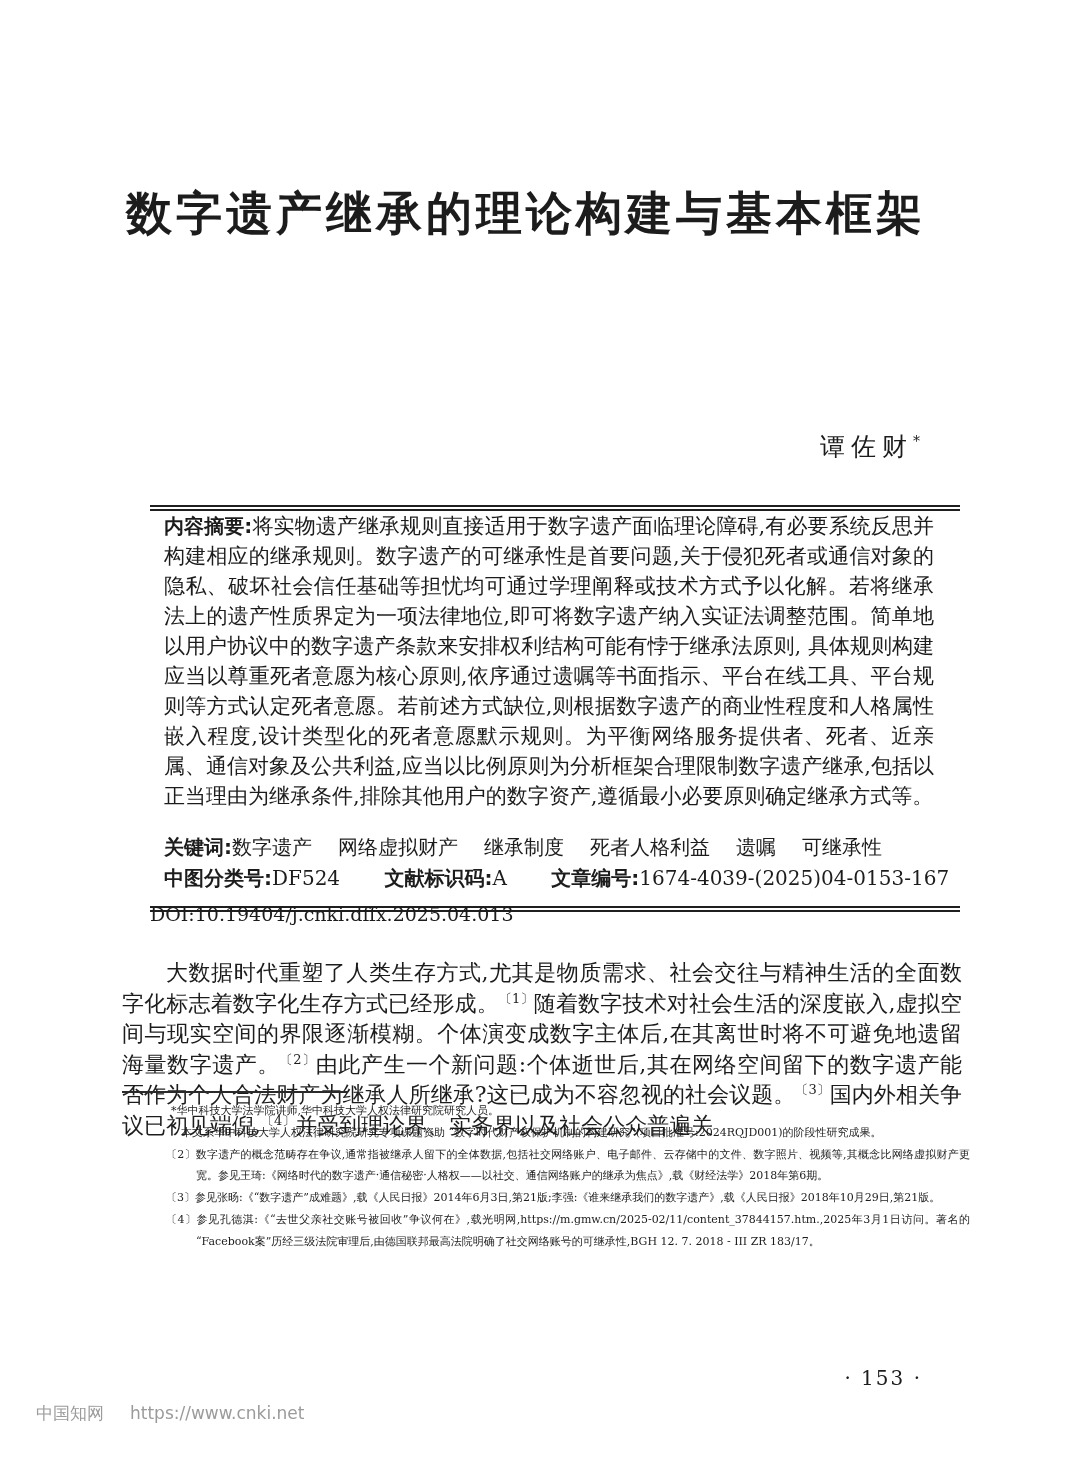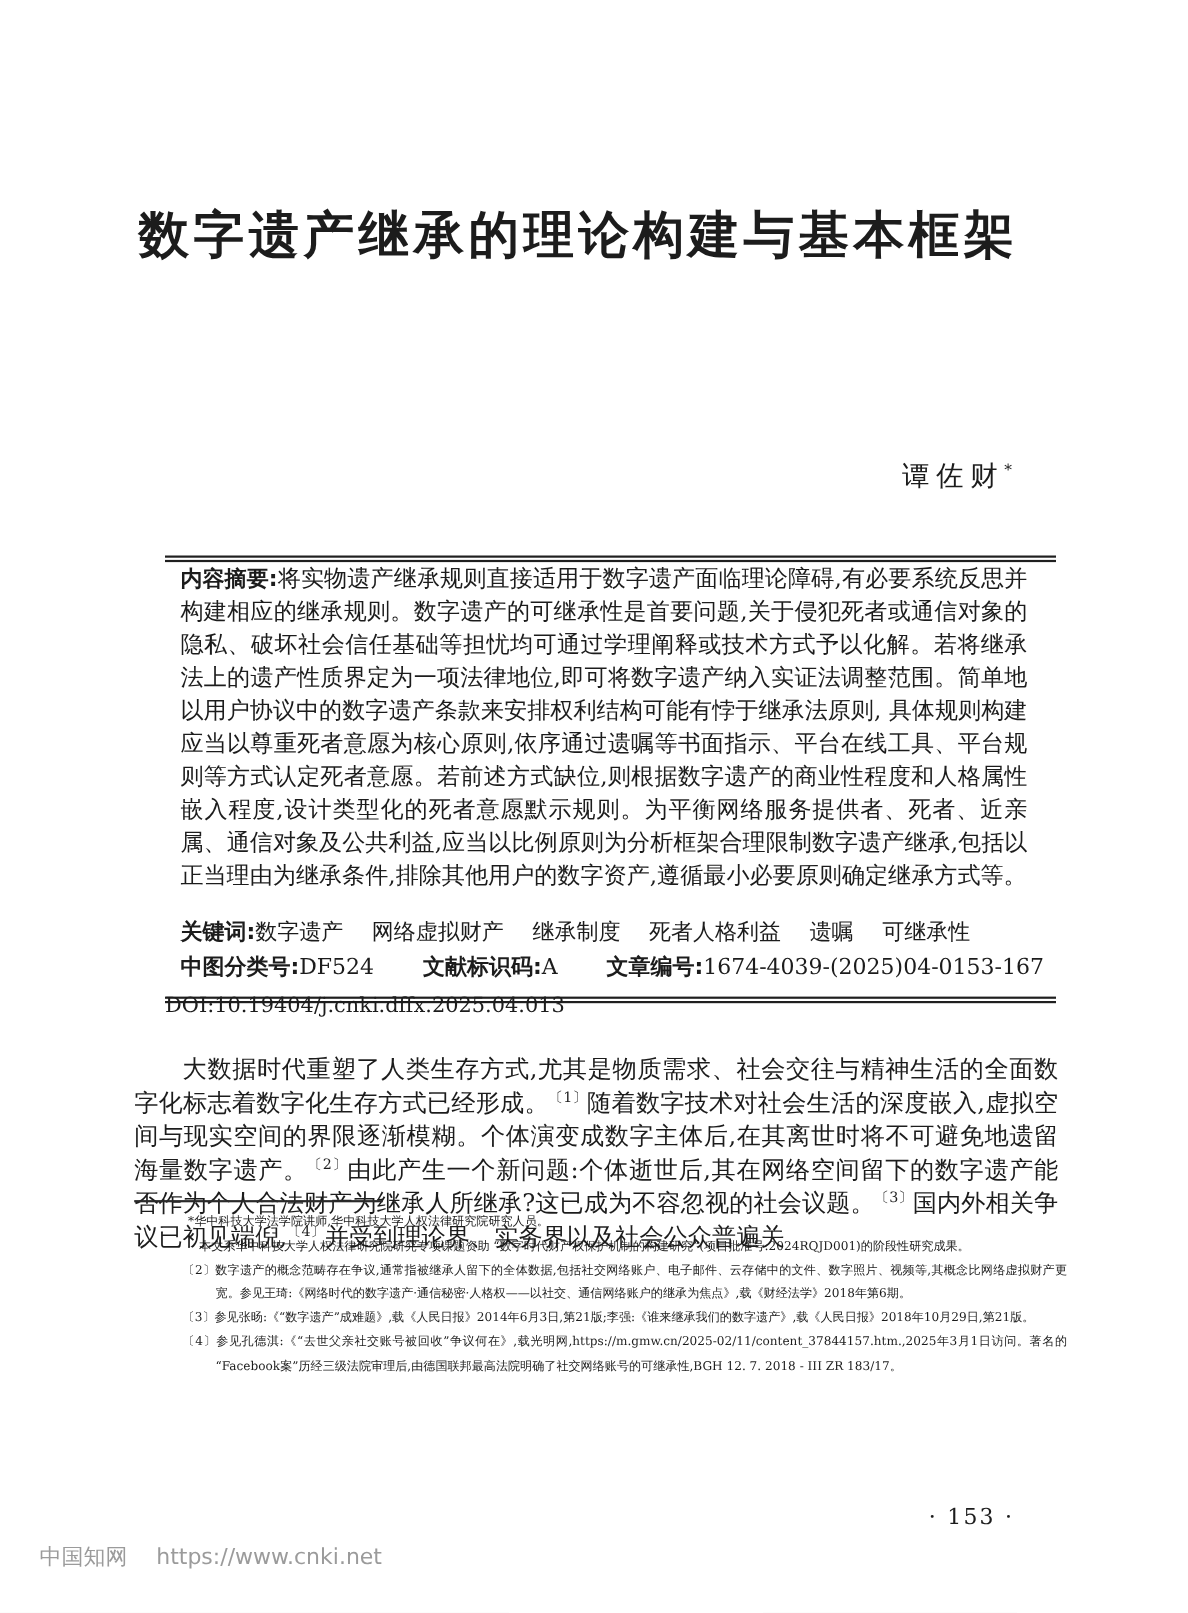--- a/index.html
+++ b/index.html
@@ -14,21 +14,21 @@
     background:#ffffff;
     color:#1c1c1c;
     overflow:hidden;
   }
   .title {
     position:absolute; top:152px; left:126px; right:120px;
     font-size:46px; font-weight:700; letter-spacing:4px;
     white-space:nowrap;
   }
   .author {
-    position:absolute; top:416px; right:160px;
+    position:absolute; top:430px; right:160px;
     font-size:25px; letter-spacing:6px;
   }
   .author sup { font-size:14px; letter-spacing:0; }
   .abstract-block {
     position:absolute; top:505px; left:150px; right:120px;
     border-top:6px double #1f1f1f;
     border-bottom:6px double #1f1f1f;
     padding:0 26px 12px 14px;
   }
   .abstract-para {
@@ -67,21 +67,21 @@
   .fn-item { padding-left:30px; text-indent:-30px; }
   .fn-item.fn-star { padding-left:30px; text-indent:-25px; }
   .fn-item.fn-fund { padding-left:30px; text-indent:-15px; }
   .page-num {
     position:absolute; top:1366px; right:158px;
     font-size:20px; letter-spacing:2px;
   }
   .watermark {
     position:absolute; top:1402px; left:36px;
     font-family:"DejaVu Sans","Liberation Sans",sans-serif;
-    font-size:20px; color:#9b9b9b;
+    font-size:17px; color:#9b9b9b;
   }
   .watermark .wm-url { margin-left:26px; }
 </style>
 </head>
 <body>
 
 <div class="page">
 
   <h1 class="title">数字遗产继承的理论构建与基本框架</h1>
 

